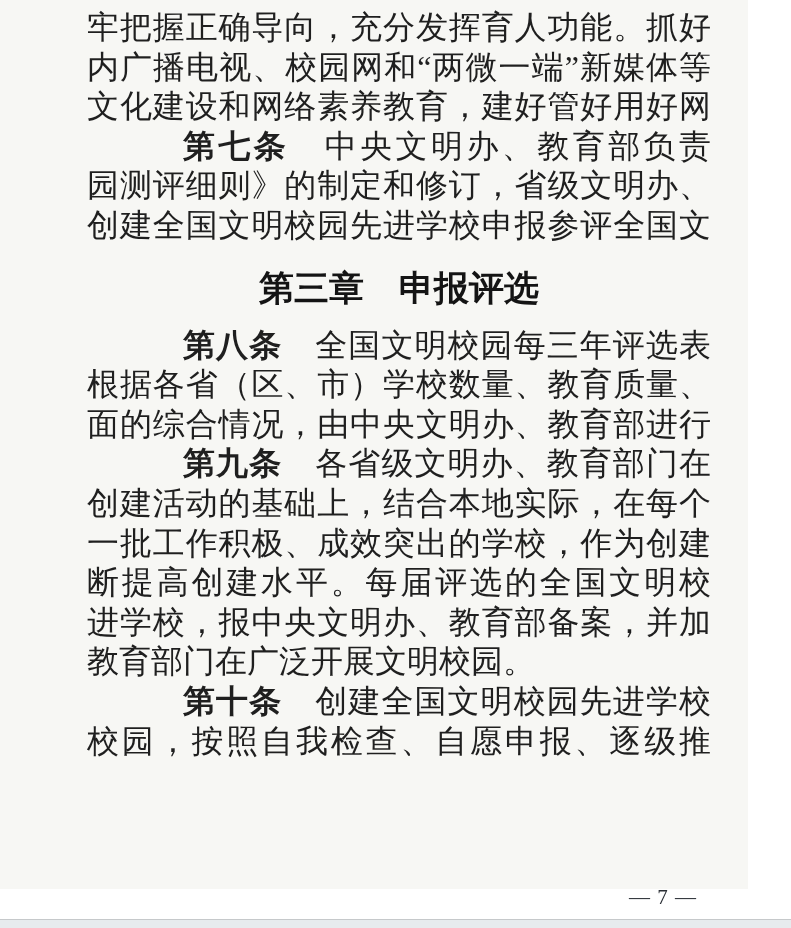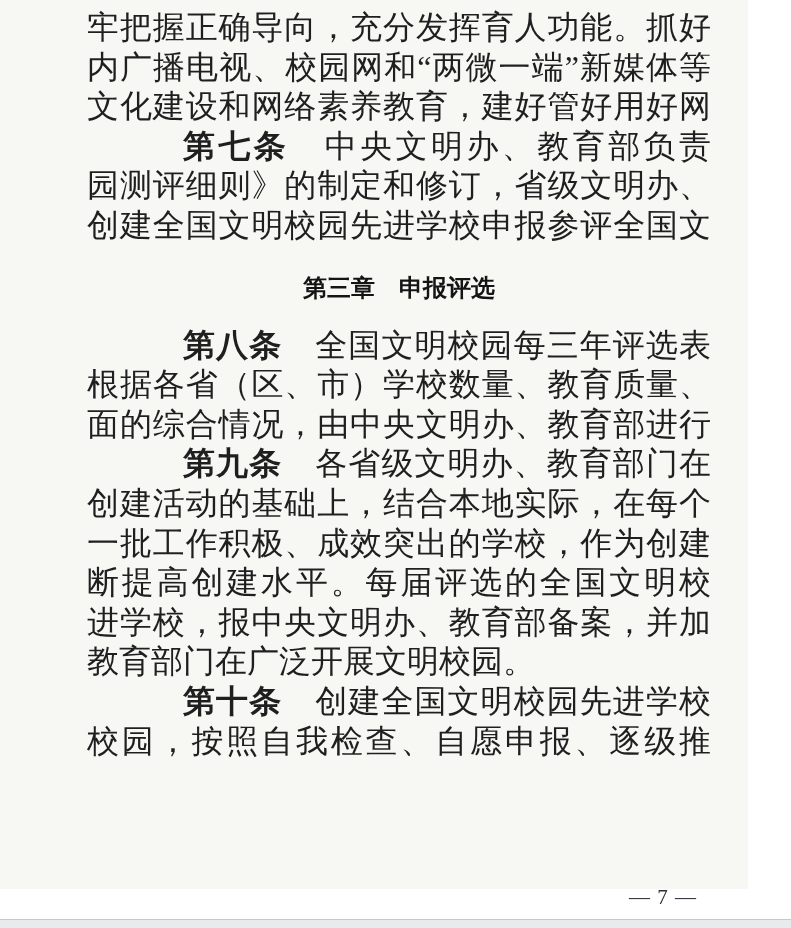--- a/index.html
+++ b/index.html
@@ -47,21 +47,21 @@
   .line.indent {
     text-indent: 48px;
   }
   .line b {
     font-weight: 700;
     margin-left: 48px;
   }
   .heading {
     font-family: "Liberation Sans", "DejaVu Sans", sans-serif;
     font-weight: 700;
-    font-size: 24px;
+    font-size: 35px;
     height: 40px;
     line-height: 40px;
     text-align: center;
     margin-top: 22px;
     margin-bottom: 18px;
     color: #141414;
   }
   .page-number {
     position: absolute;
     top: 884px;

